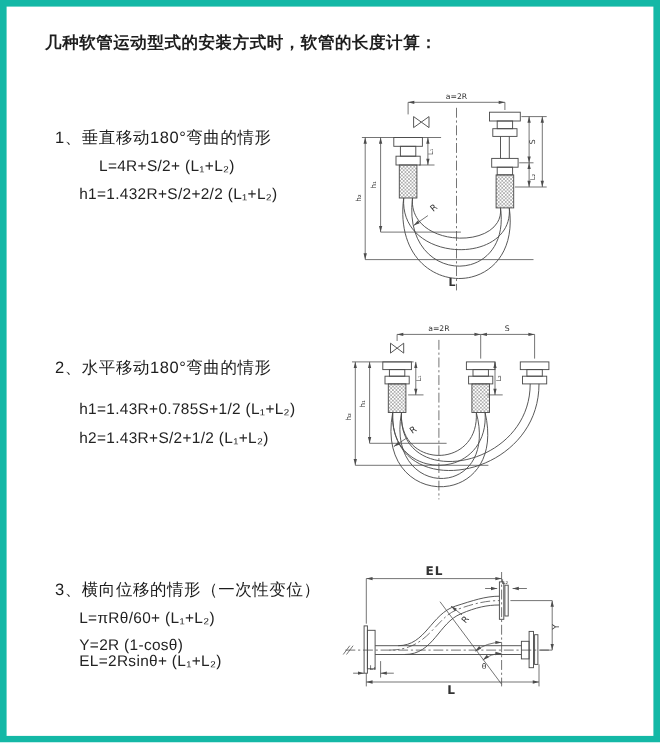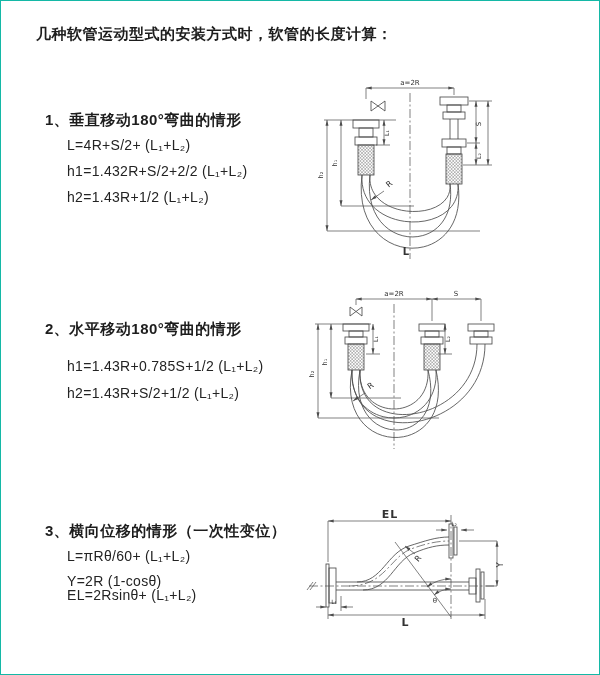--- a/index.html
+++ b/index.html
@@ -1,40 +1,39 @@
 <!DOCTYPE html>
 <html><head>
 <meta charset="utf-8">
 <style>
   html,body{margin:0;padding:0;background:#fff;}
   .page{
     position:relative;width:600px;height:675px;background:#ffffff;overflow:hidden;
     font-family:"Liberation Sans","DejaVu Sans",sans-serif;color:#1d1d1d;
-    box-sizing:border-box;border:1px solid #14b8a6;
+    box-sizing:border-box;border:6px solid #14b8a6;
   }
   .title{position:absolute;left:35px;top:24px;font-size:15px;font-weight:700;letter-spacing:.5px;}
-  .heading{position:absolute;font-size:15px;font-weight:700;letter-spacing:.5px;}
+  .heading{position:absolute;font-size:15px;font-weight:400;letter-spacing:.5px;}
   .formula{position:absolute;font-size:14px;font-weight:400;letter-spacing:.3px;color:#232323;}
   svg{position:absolute;overflow:visible;}
   .lines{stroke:#4c4c4c;fill:none;stroke-width:.85;}
   .dim{stroke-width:.7;}
   .cl{stroke-dasharray:9 2.5 2 2.5;stroke-width:.7;}
   .lbl{font-family:"DejaVu Sans",sans-serif;fill:#333;stroke:none;}
 </style>
 </head>
 <body>
 
 <div class="page">
 
   <div class="title">几种软管运动型式的安装方式时，软管的长度计算：</div>
 
   <div class="heading" style="left:44px;top:110px">1、垂直移动180°弯曲的情形</div>
-  <div class="formula" style="left:66px;top:136px">L=4R+S/2+ (L₁+L₂)</div>
+  <div class="formula" style="left:84px;top:136px">L=4R+S/2+ (L₁+L₂)</div>
   <div class="formula" style="left:66px;top:162px">h1=1.432R+S/2+2/2 (L₁+L₂)</div>
-  <div class="formula" style="left:66px;top:188px">h2=1.43R+1/2 (L₁+L₂)</div>
 
   <div class="heading" style="left:44px;top:319px">2、水平移动180°弯曲的情形</div>
   <div class="formula" style="left:66px;top:357px">h1=1.43R+0.785S+1/2 (L₁+L₂)</div>
   <div class="formula" style="left:66px;top:384px">h2=1.43R+S/2+1/2 (L₁+L₂)</div>
 
   <div class="heading" style="left:44px;top:521px">3、横向位移的情形（一次性变位）</div>
   <div class="formula" style="left:66px;top:547px">L=πRθ/60+ (L₁+L₂)</div>
   <div class="formula" style="left:66px;top:572px">Y=2R (1-cosθ)</div>
   <div class="formula" style="left:66px;top:586px">EL=2Rsinθ+ (L₁+L₂)</div>
 

